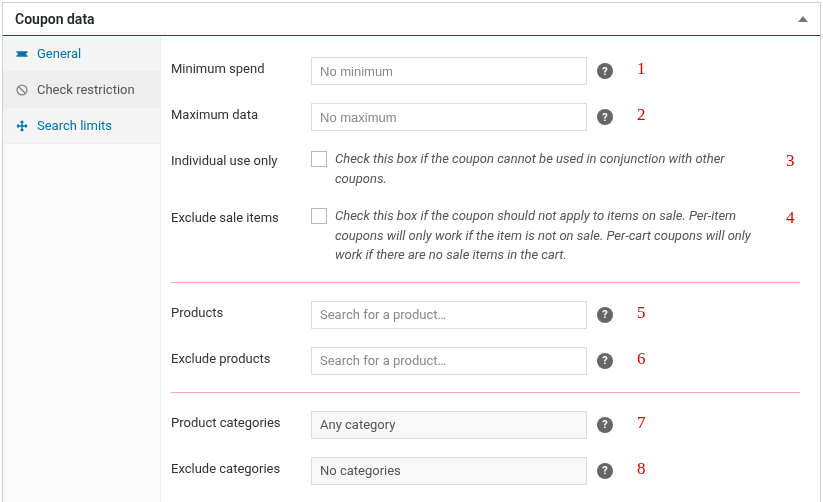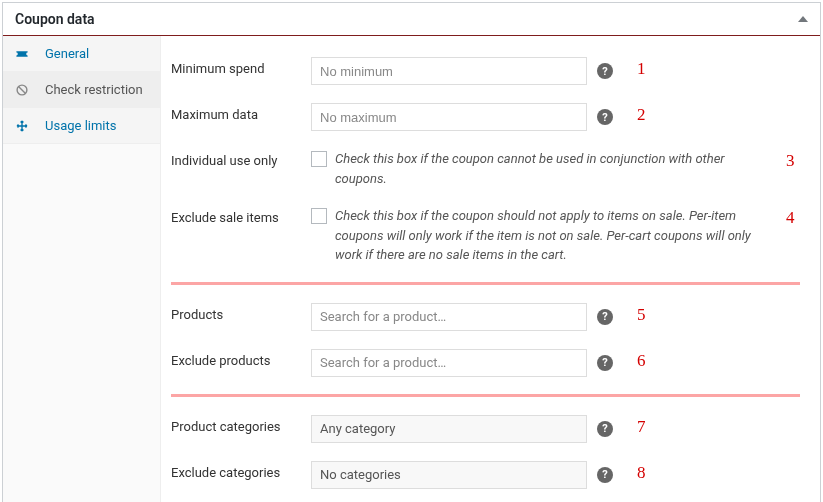--- a/index.html
+++ b/index.html
@@ -41,21 +41,21 @@
       min-height: 460px;
     }
     .tabs {
       width: 158px;
       border-right: 1px solid #eee;
       background: #fafafa;
     }
     .tab {
       display: flex;
       align-items: center;
-      gap: 16px;
+      gap: 8px;
       padding: 10px 12px;
       border-bottom: 1px solid #eee;
       color: #0073aa;
       cursor: pointer;
       font-size: 13px;
       background: #f5f5f5;
     }
     .tab.active {
       background: #eee;
       color: #555;
@@ -68,21 +68,21 @@
     }
     .content {
       flex: 1;
       padding: 12px 20px 12px 10px;
     }
     .form-row {
       display: flex;
       align-items: flex-start;
       padding: 9px 0;
     }
-    .form-row.sep { border-top: 3px solid #fca5a5; margin-top: 8px; padding-top: 18px;}
+    .form-row.sep { border-top: 1px solid #fca5a5; margin-top: 8px; padding-top: 18px;}
     .form-label {
       width: 140px;
       flex-shrink: 0;
       color: #333;
       padding-top: 4px;
       font-size: 13px;
     }
     .form-control-wrap {
       display: flex;
       align-items: flex-start;
@@ -176,21 +176,21 @@
             </svg>
         </span>
         <span>Check restriction</span>
       </div>
       <div class="tab">
         <span class="tab-icon">
           <svg viewBox="0 0 20 20" width="14" height="14" fill="none" stroke="#0073aa" stroke-width="2">
               <path d="M10 3v14M3 10h14M10 3l-2 2M10 3l2 2M10 17l-2-2M10 17l2-2M3 10l2-2M3 10l2 2M17 10l-2-2M17 10l-2 2"></path>
             </svg>
         </span>
-        <span>Usage limits</span>
+        <span>Search limits</span>
       </div>
     </div>
 
     <div class="content">
 
       <div class="form-row">
         <label class="form-label">Minimum spend</label>
         <div class="form-control-wrap">
           <input type="text" placeholder="No minimum" style="">
           <span class="help-icon">?</span>

